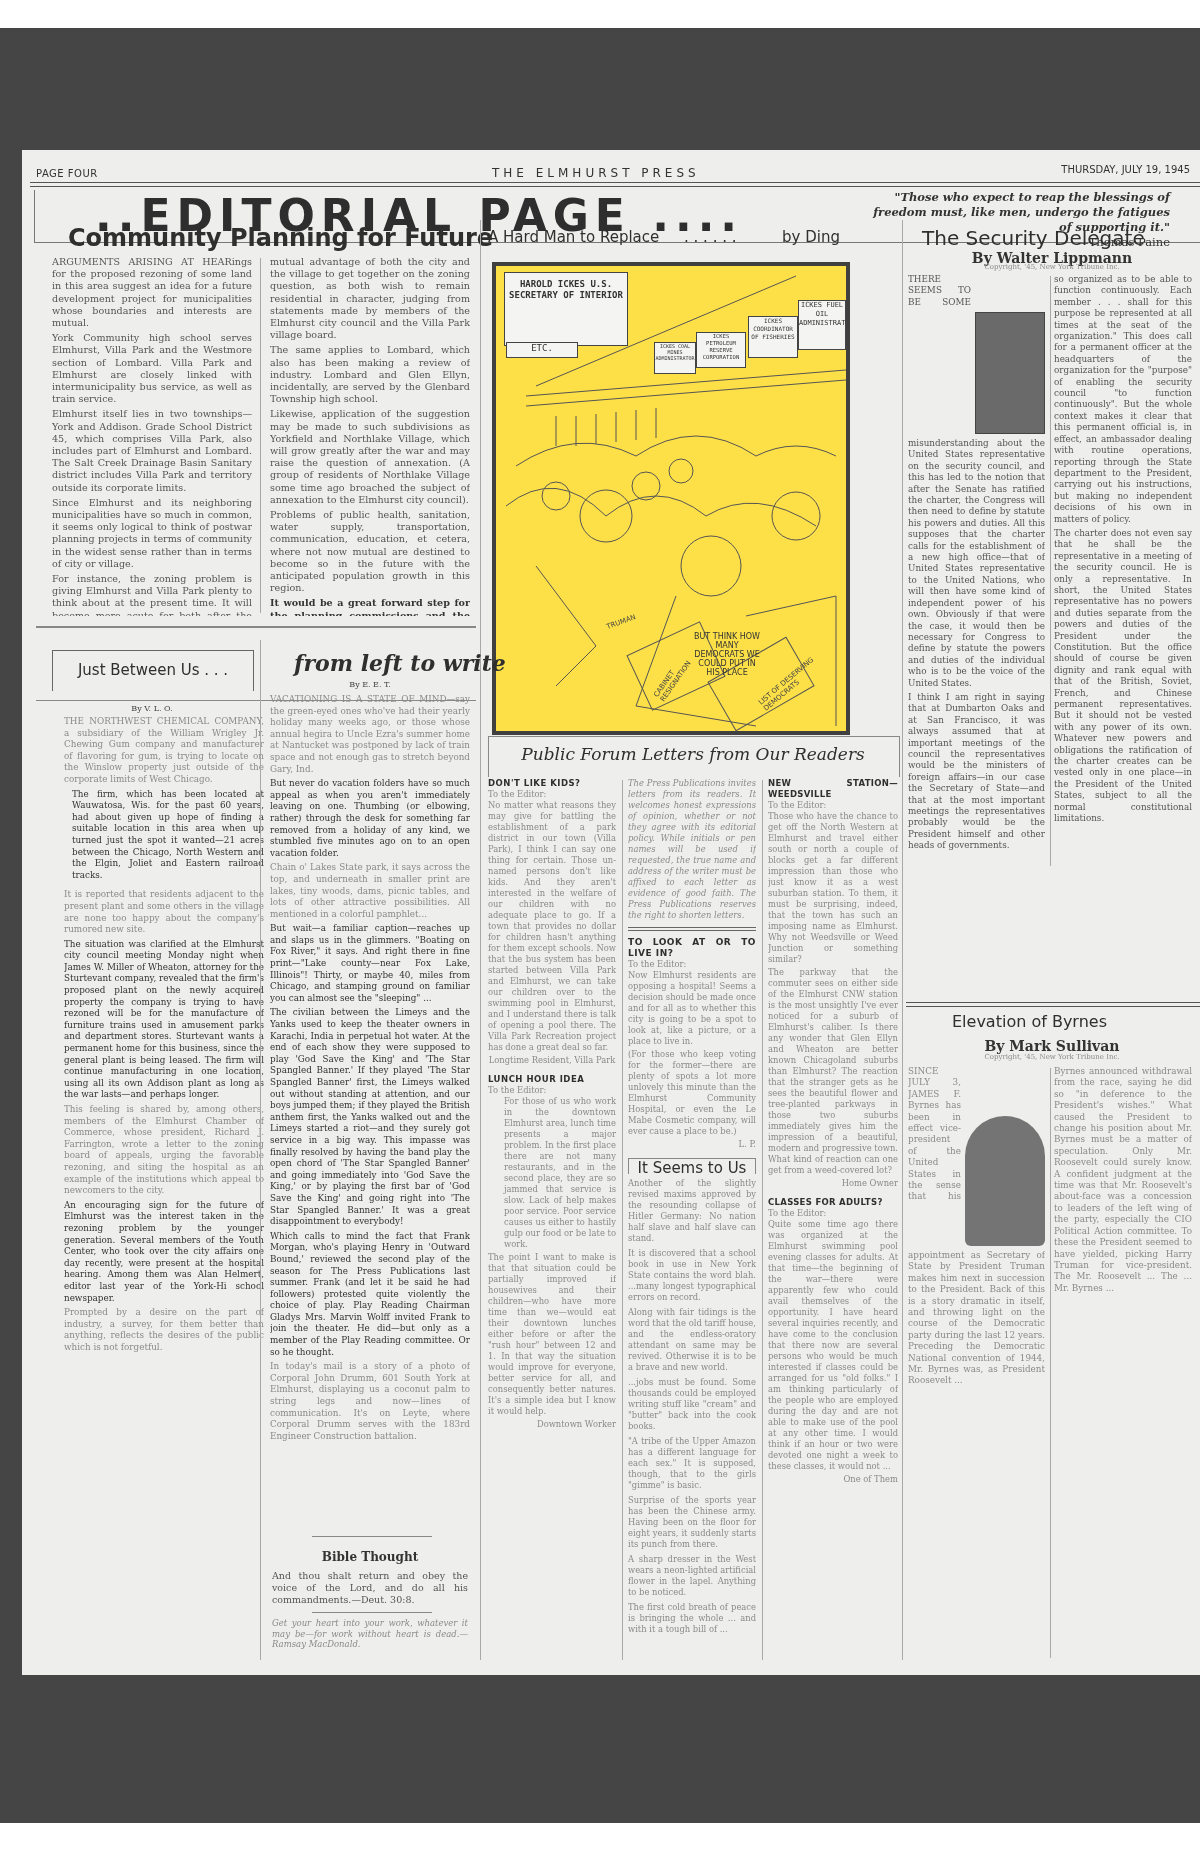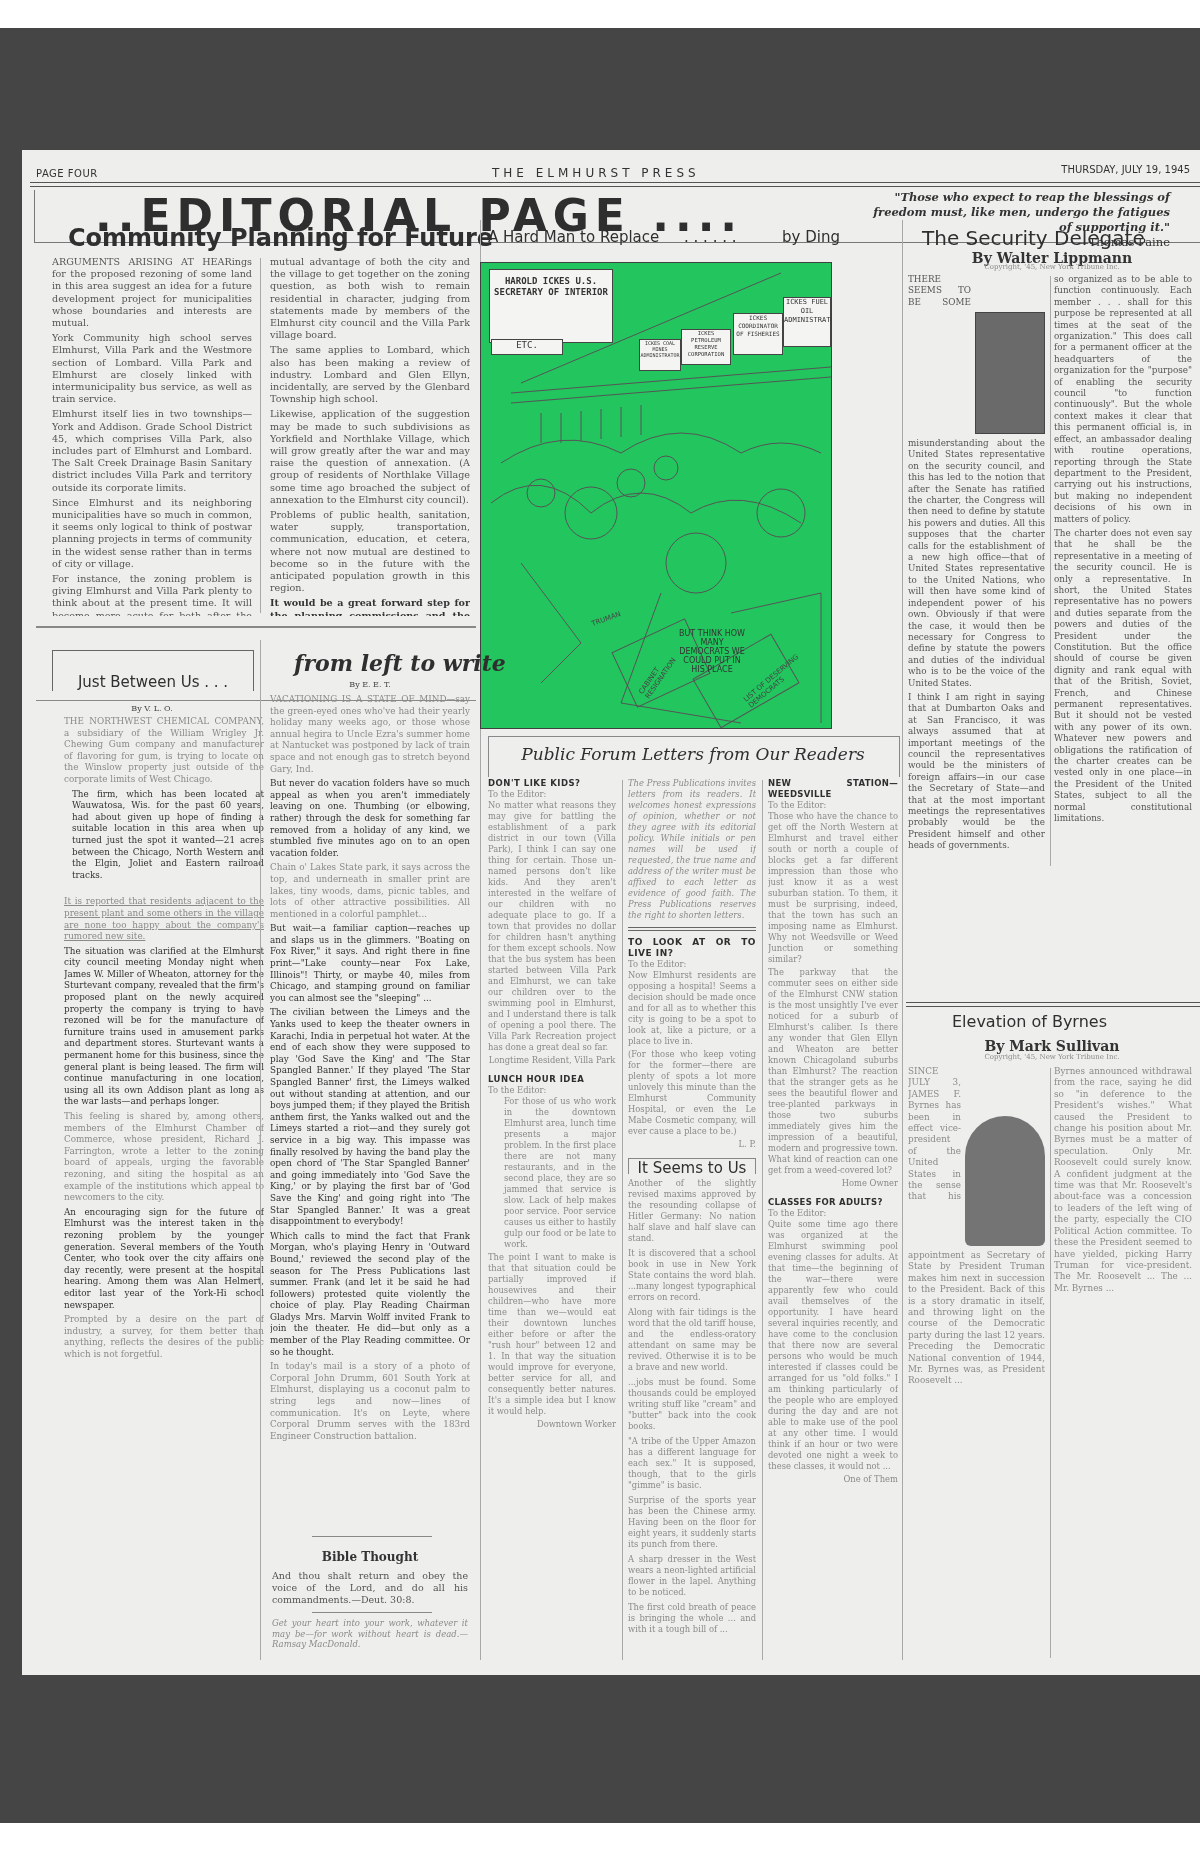--- a/index.html
+++ b/index.html
@@ -15,21 +15,21 @@
   .masthead .title { position:absolute; left:60px; top:0px; font-family:"DejaVu Sans", sans-serif; font-size:44px; font-weight:bold; letter-spacing:6px; color:#2e2e2e; }
   .masthead .quote { position:absolute; right:30px; top:0px; width:300px; text-align:right; font-family:"DejaVu Serif", serif; font-style:italic; font-size:11.5px; line-height:15px; color:#333; font-weight:bold; }
   .masthead .quote .attr { display:block; font-style:normal; font-weight:normal; }
   .col { position:absolute; font-size:9.6px; line-height:12.2px; color:#555; text-align:justify; }
   .hd { font-family:"DejaVu Sans", sans-serif; color:#2f2f2f; font-weight:bold; }
   .byline { text-align:center; font-size:14px; color:#444; }
   .vline { position:absolute; width:1px; background:#a8a8a8; }
   .hline { position:absolute; height:1px; background:#888; }
   .dark { color:#333; font-weight:bold; }
   .faint { color:#8a8a8a; }
-  .cartoon { position:absolute; left:458px; top:112px; width:350px; height:465px; border:1px solid #404040; background:#22c55e; overflow:hidden; }
+  .cartoon { position:absolute; left:470px; top:112px; width:350px; height:465px; border:4px solid #404040; background:#fde047; overflow:hidden; }
   .sign { position:absolute; border:1px solid #444; background:#f4f4f2; font-family:"DejaVu Sans Mono", monospace; color:#333; text-align:center; font-size:9px; line-height:11px; }
   .boxhd { position:absolute; border:1px solid #666; border-bottom:none; text-align:center; }
 </style>
 </head>
 <body>
 
 <div class="scan"></div>
 
 <div class="sheet">
 
@@ -134,28 +134,28 @@
   <div class="col faint" style="left:886px;top:916px;width:137px;height:600px;overflow:hidden;font-size:8.8px;line-height:11.4px;">
     <div style="float:right;width:80px;height:130px;background:#747474;margin:50px 0 4px 4px;border-radius:40px 40px 6px 6px;"></div>
     <span>SINCE JULY 3, JAMES F. Byrnes has been in effect vice-president of the United States in the sense that his appointment as Secretary of State by President Truman makes him next in succession to the President. Back of this is a story dramatic in itself, and throwing light on the course of the Democratic party during the last 12 years. Preceding the Democratic National convention of 1944, Mr. Byrnes was, as President Roosevelt ...</span>
   </div>
   <div class="vline" style="left:1028px;top:918px;height:590px;"></div>
   <div class="col faint" style="left:1032px;top:916px;width:138px;height:600px;overflow:hidden;font-size:8.8px;line-height:11.4px;">
     <span>Byrnes announced withdrawal from the race, saying he did so "in deference to the President's wishes." What caused the President to change his position about Mr. Byrnes must be a matter of speculation. Only Mr. Roosevelt could surely know. A confident judgment at the time was that Mr. Roosevelt's about-face was a concession to leaders of the left wing of the party, especially the CIO Political Action committee. To these the President seemed to have yielded, picking Harry Truman for vice-president. The Mr. Roosevelt ... The ... Mr. Byrnes ...</span>
   </div>
 
   <div class="boxhd" style="left:30px;top:500px;width:200px;height:40px;">
-    <div class="hd" style="font-size:15px;font-weight:normal;margin-top:22px;">Just Between Us . . .</div>
+    <div class="hd" style="font-size:15px;font-weight:normal;margin-top:10px;">Just Between Us . . .</div>
   </div>
   <div class="hline" style="left:14px;top:550px;width:440px;"></div>
   <div class="byline" style="position:absolute;left:30px;top:554px;width:200px;font-size:8px;">By V. L. O.</div>
   <div class="col" style="left:42px;top:566px;width:200px;height:945px;overflow:hidden;font-size:8.8px;line-height:11.6px;">
     <p class="faint" style="margin:0 0 3px 0;">THE NORTHWEST CHEMICAL COMPANY, a subsidiary of the William Wrigley Jr. Chewing Gum company and manufacturer of flavoring for gum, is trying to locate on the Winslow property just outside of the corporate limits of West Chicago.</p>
     <p class="dark" style="margin:0 0 3px 8px;font-weight:normal;">The firm, which has been located at Wauwatosa, Wis. for the past 60 years, had about given up hope of finding a suitable location in this area when up turned just the spot it wanted—21 acres between the Chicago, North Western and the Elgin, Joliet and Eastern railroad tracks.</p>
-    <p class="faint" style="margin:15px 0 3px 0;text-decoration:underline;">It is reported that residents adjacent to the present plant and some others in the village are none too happy about the company's rumored new site.</p>
+    <p class="faint" style="margin:8px 0 3px 0;">It is reported that residents adjacent to the present plant and some others in the village are none too happy about the company's rumored new site.</p>
     <p class="dark" style="margin:0 0 3px 0;font-weight:normal;">The situation was clarified at the Elmhurst city council meeting Monday night when James W. Miller of Wheaton, attorney for the Sturtevant company, revealed that the firm's proposed plant on the newly acquired property the company is trying to have rezoned will be for the manufacture of furniture trains used in amusement parks and department stores. Sturtevant wants a permanent home for this business, since the general plant is being leased. The firm will continue manufacturing in one location, using all its own Addison plant as long as the war lasts—and perhaps longer.</p>
     <p class="faint" style="margin:0 0 3px 0;">This feeling is shared by, among others, members of the Elmhurst Chamber of Commerce, whose president, Richard J. Farrington, wrote a letter to the zoning board of appeals, urging the favorable rezoning, and siting the hospital as an example of the institutions which appeal to newcomers to the city.</p>
     <p class="dark" style="margin:0 0 3px 0;font-weight:normal;">An encouraging sign for the future of Elmhurst was the interest taken in the rezoning problem by the younger generation. Several members of the Youth Center, who took over the city affairs one day recently, were present at the hospital hearing. Among them was Alan Helmert, editor last year of the York-Hi school newspaper.</p>
     <p class="faint" style="margin:0;">Prompted by a desire on the part of industry, a survey, for them better than anything, reflects the desires of the public which is not forgetful.</p>
   </div>
   <div class="vline" style="left:238px;top:490px;height:1020px;"></div>
 
   <div style="position:absolute;left:272px;top:500px;font-family:'DejaVu Serif',serif;font-style:italic;font-weight:bold;font-size:22px;color:#2f2f2f;">from left to write</div>
   <div class="byline" style="position:absolute;left:248px;top:530px;width:200px;font-size:8px;">By E. E. T.</div>
   <div class="col" style="left:248px;top:544px;width:200px;height:820px;overflow:hidden;font-size:8.8px;line-height:11.6px;">

